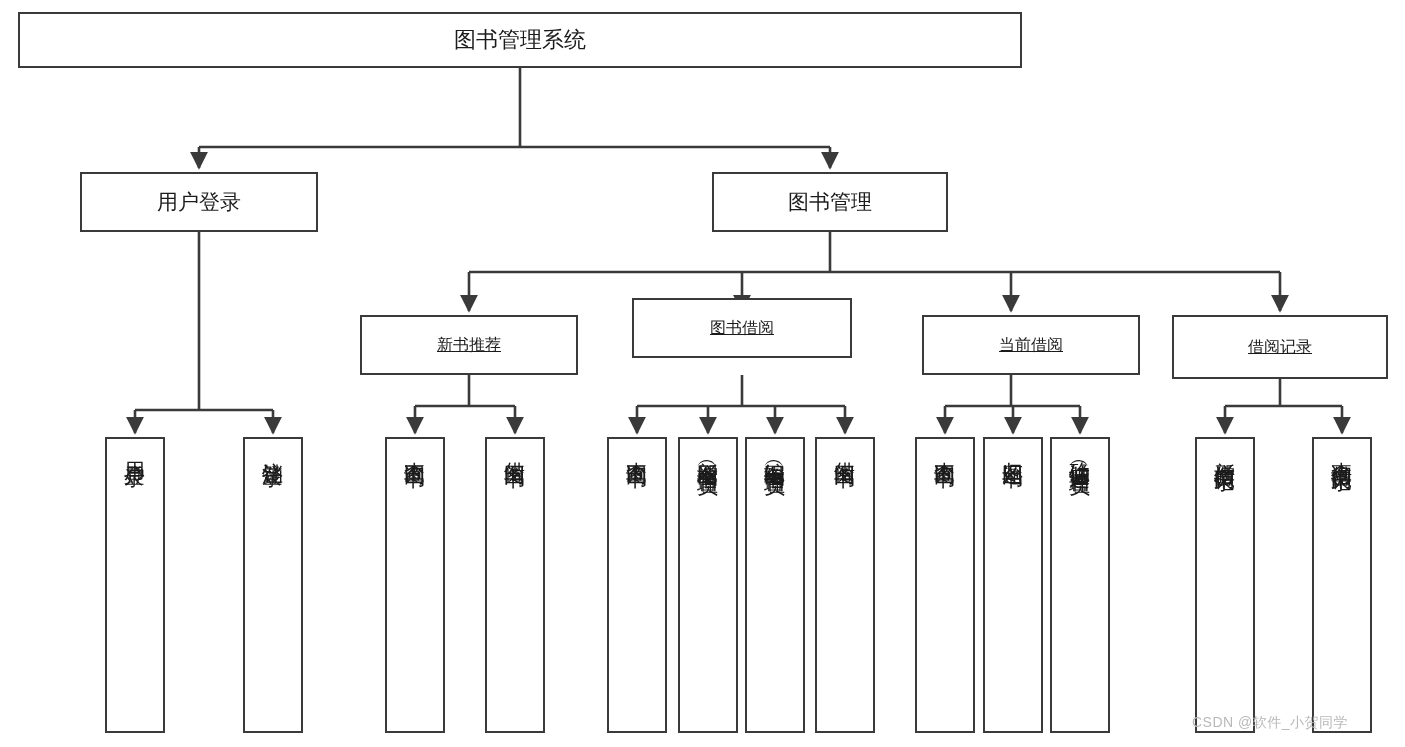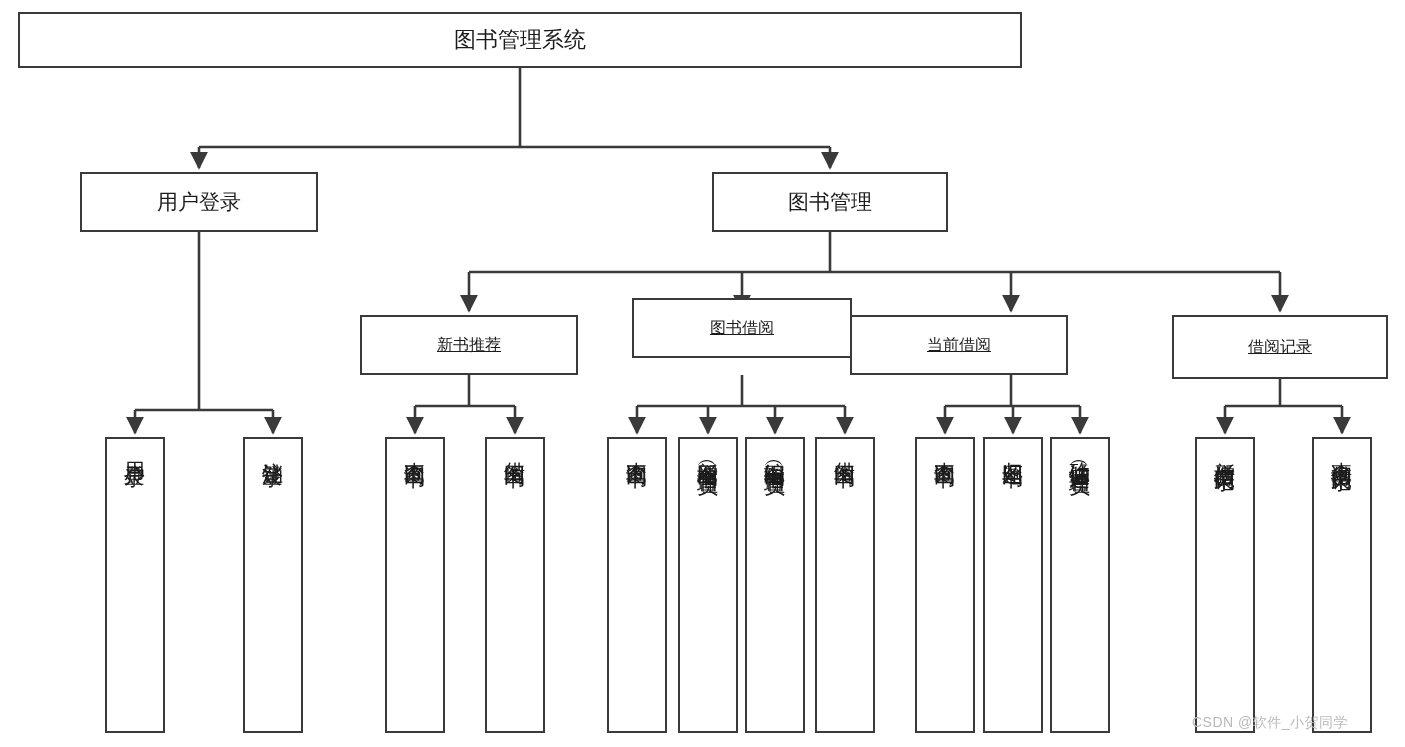--- a/index.html
+++ b/index.html
@@ -131,21 +131,21 @@
   <div class="node lvl1" style="left:712px; top:172px; width:236px; height:60px;align-items:center;">
     <span class="label">图书管理</span>
   </div>
 
   <div class="node lvl2" style="left:360px; top:315px; width:218px; height:60px;">
     <span class="label">新书推荐</span>
   </div>
   <div class="node lvl2" style="left:632px; top:298px; width:220px; height:60px;">
     <span class="label">图书借阅</span>
   </div>
-  <div class="node lvl2" style="left:850px; top:315px; width:218px; height:60px;">
+  <div class="node lvl2" style="left:922px; top:315px; width:218px; height:60px;">
     <span class="label">当前借阅</span>
   </div>
   <div class="node lvl2" style="left:1172px; top:315px; width:216px; height:64px;">
     <span class="label">借阅记录</span>
   </div>
 
   <div class="node leaf" style="left:105px; top:437px; width:60px; height:296px;">
     <span class="label">用户登录</span>
   </div>
   <div class="node leaf" style="left:243px; top:437px; width:60px; height:296px;">

